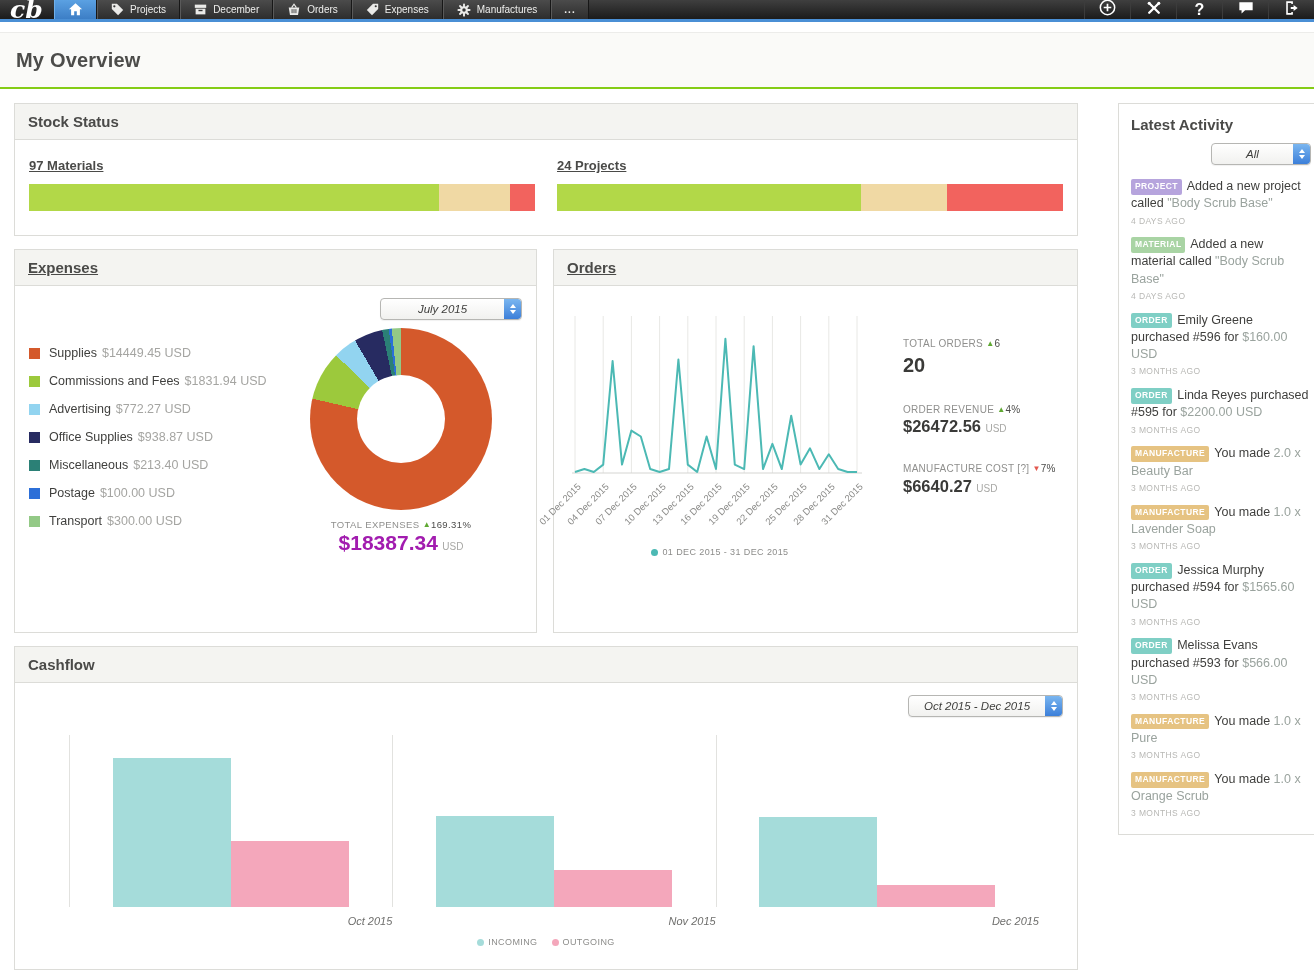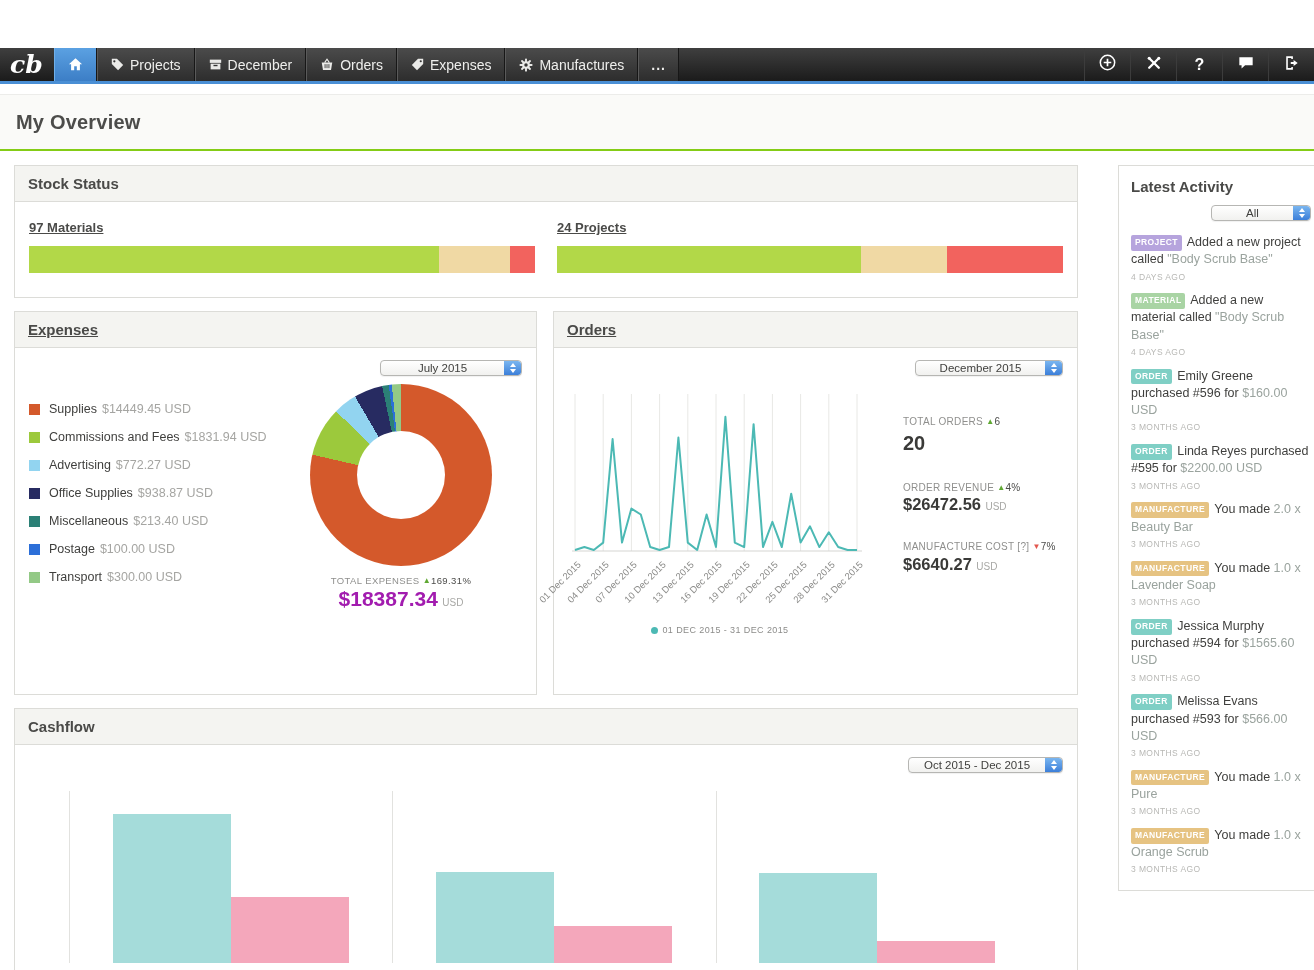--- a/index.html
+++ b/index.html
@@ -1,24 +1,24 @@
 <!DOCTYPE html>
 <html><head>
 <meta charset="utf-8">
 <style>
   * { margin:0; padding:0; box-sizing:border-box; }
   html,body { width:1314px; height:970px; }
   body { font-family:"Liberation Sans", sans-serif; background:#fff; color:#3f3f3d; overflow:hidden; }
   a { color:inherit; }
 
   
-  .navbar { height:36px; background:linear-gradient(#3f3f3f,#1b1b1b); display:flex; align-items:stretch; border-bottom:3px solid #4a8fd5;margin-top:48px; }
+  .navbar { height:22px; background:linear-gradient(#3f3f3f,#1b1b1b); display:flex; align-items:stretch; border-bottom:3px solid #4a8fd5; }
   .logo { width:54px; display:flex; align-items:center; padding-left:10px; color:#fff; font-family:"DejaVu Serif", serif; font-style:italic; font-weight:bold; font-size:25px; cursor:pointer; }
   .tabs { display:flex; }
-  .tab { display:flex; align-items:center; gap:6px; padding:0 13px; background:linear-gradient(#4b4b4b,#2d2d2d); border-right:1px solid #171717; border-left:1px solid #5a5a5a; color:#eeeeec; font-size:14px; cursor:pointer; white-space:nowrap; }
+  .tab { display:flex; align-items:center; gap:6px; padding:0 13px; background:linear-gradient(#4b4b4b,#2d2d2d); border-right:1px solid #171717; border-left:1px solid #5a5a5a; color:#eeeeec; font-size:10px; cursor:pointer; white-space:nowrap; }
   .tab.active { background:linear-gradient(#5ba1e2,#3c7ec6); border-left-color:#6fb0ea; }
   .tab.more { padding:0 12px; font-weight:bold; letter-spacing:1px; }
   .ticon { display:flex; align-items:center; }
   .nav-actions { margin-left:auto; display:flex; }
   .nav-action { width:46px; display:flex; align-items:center; justify-content:center; border-left:1px solid #3c3c3c; color:#fff; cursor:pointer; font-size:16px; font-weight:bold; }
 
   
   .page-header { margin-top:10px; background:#fafaf8; border-top:1px solid #ececea; border-bottom:2px solid #84cc16; padding:16px 16px 15px; }
   .page-header h1 { font-size:20px; color:#4c4c4a; letter-spacing:.2px; }
 
@@ -28,21 +28,21 @@
   .row { display:flex; gap:16px; margin-top:13px; }
 
   
   .panel { border:1px solid #dcdcd8; background:#fff; }
   .panel-header { background:#f4f4f1; border-bottom:1px solid #dcdcd8; padding:9px 13px; font-size:15px; font-weight:bold; color:#4a4a48; }
   .panel-title-link { text-decoration:underline; cursor:pointer; }
   .panel-body { padding:12px 14px; }
   .toolbar { display:flex; justify-content:flex-end; }
 
   
-  .select { display:inline-flex; align-items:center; height:16px; border:1px solid #b6b6b3; border-radius:4px; background:linear-gradient(#ffffff,#f1f1ef); font-size:11.5px; color:#3f3f3d; overflow:hidden; cursor:pointer; box-shadow:0 1px 1px rgba(0,0,0,.06); }
+  .select { display:inline-flex; align-items:center; height:22px; border:1px solid #b6b6b3; border-radius:4px; background:linear-gradient(#ffffff,#f1f1ef); font-size:11.5px; color:#3f3f3d; overflow:hidden; cursor:pointer; box-shadow:0 1px 1px rgba(0,0,0,.06);font-style:italic; }
   .sel-text { flex:1; padding:0 8px; text-align:center; white-space:nowrap; }
   .stepper { width:17px; height:100%; background:linear-gradient(#7ab6f0,#3c7fd9); display:flex; flex-direction:column; align-items:center; justify-content:center; gap:2px; border-radius:0 3px 3px 0; flex:none; }
   .arr-u { width:0;height:0;border-left:3px solid transparent;border-right:3px solid transparent;border-bottom:4px solid #fff; }
   .arr-d { width:0;height:0;border-left:3px solid transparent;border-right:3px solid transparent;border-top:4px solid #fff; }
   .w142 { width:142px; } .w148 { width:148px; } .w155 { width:155px; } .w100 { width:100px; }
 
   
   .stock-body { display:flex; gap:22px; padding:16px 14px 24px; }
   .stock-group { flex:1; }
   .stock-link { font-size:13px; font-weight:bold; text-decoration:underline; color:#4a4a48; cursor:pointer; }
@@ -307,29 +307,20 @@
                 </div>
               </div>
             </div>
           </div>
         </div>
       </section>
 
       <section class="panel ord-panel">
         <div class="panel-header"><a class="panel-title-link">Orders</a></div>
         <div class="panel-body">
-          <div class="toolbar">
-            <div class="select w148">
-              <span class="sel-text">December 2015</span>
-              <span class="stepper">
-                  <i class="arr-u"></i>
-                  <i class="arr-d"></i>
-                </span>
-            </div>
-          </div>
           <div class="ord-content">
             <div class="ord-chart-col">
               <svg id="orders-svg" viewBox="0 0 290 160" width="290" height="160">
                   <line x1="3" x2="3" y1="2" y2="159" stroke="#e8e8e5"></line>
                   <line x1="31.200000000000003" x2="31.200000000000003" y1="2" y2="159" stroke="#e8e8e5"></line>
                   <line x1="59.400000000000006" x2="59.400000000000006" y1="2" y2="159" stroke="#e8e8e5"></line>
                   <line x1="87.6" x2="87.6" y1="2" y2="159" stroke="#e8e8e5"></line>
                   <line x1="115.80000000000001" x2="115.80000000000001" y1="2" y2="159" stroke="#e8e8e5"></line>
                   <line x1="144" x2="144" y1="2" y2="159" stroke="#e8e8e5"></line>
                   <line x1="172.2" x2="172.2" y1="2" y2="159" stroke="#e8e8e5"></line>

